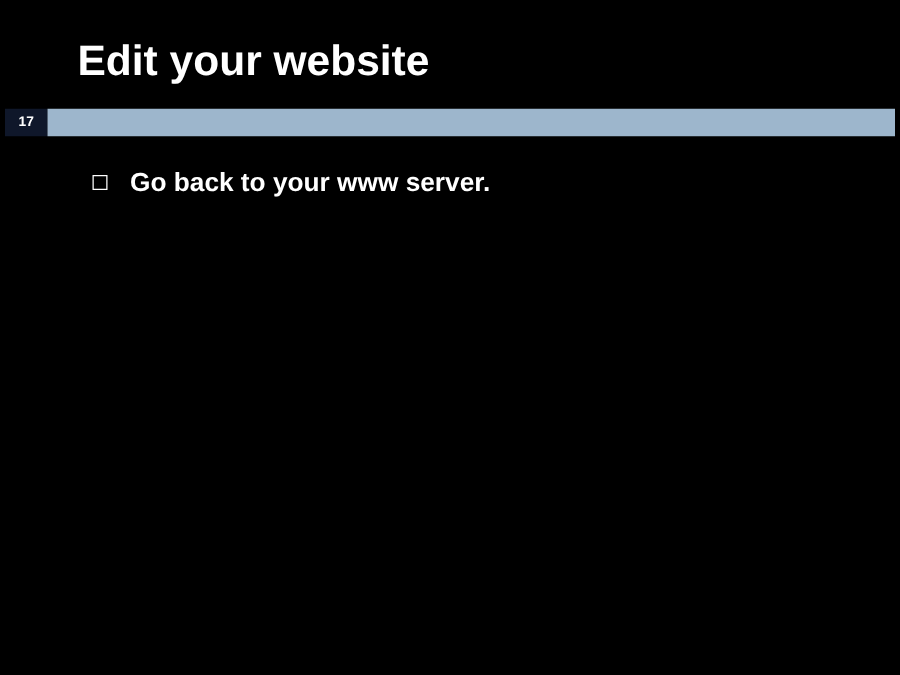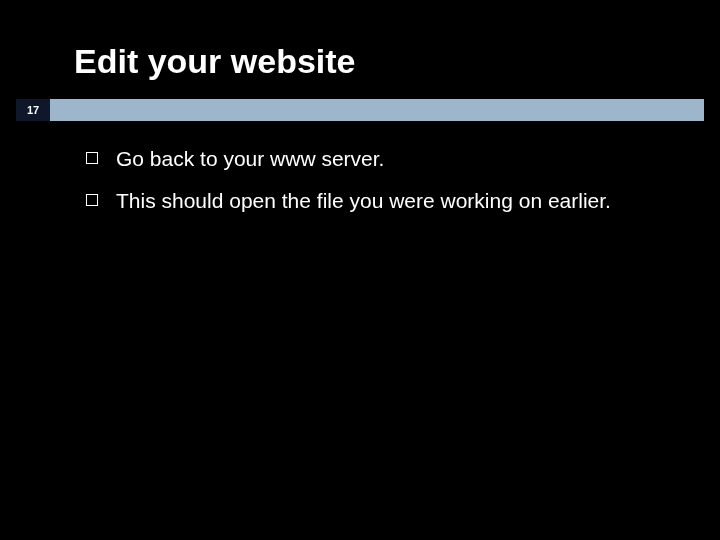--- a/index.html
+++ b/index.html
@@ -7,21 +7,21 @@
     width: 720px;
     height: 540px;
     background: #000;
     color: #fff;
     font-family: "Century Gothic", "Futura", "Avant Garde", sans-serif;
     overflow: hidden;
   }
   .slide {
     width: 100%;
     height: 100%;
-    padding: 16px;
+    padding: 4px;
   }
   .title {
     font-size: 34px;
     font-weight: bold;
     color: #fff;
     padding: 26px 0 18px 58px;
   }
   .accent-bar {
     display: flex;
     width: 100%;
@@ -55,36 +55,33 @@
     border: 1.5px solid #fff;
     flex-shrink: 0;
     margin-top: 7px;
     margin-right: 18px;
   }
   .bullet-text {
     font-size: 21px;
     line-height: 1.35;
     color: #fff;
     flex: 1;
+    font-weight: bold;
   }
 </style>
 </head>
 <body>
 
 <div class="slide">
   <div class="title">Edit your website</div>
 
   <div class="accent-bar">
     <div class="accent-num">17</div>
     <div class="accent-stripe"></div>
   </div>
 
   <div class="content">
     <div class="bullet-item">
       <span class="bullet-box"></span>
       <span class="bullet-text">Go back to your www server.</span>
     </div>
-    <div class="bullet-item">
-      <span class="bullet-box"></span>
-      <span class="bullet-text">This should open the file you were working on earlier.</span>
-    </div>
   </div>
 </div>
 
 </body></html>

